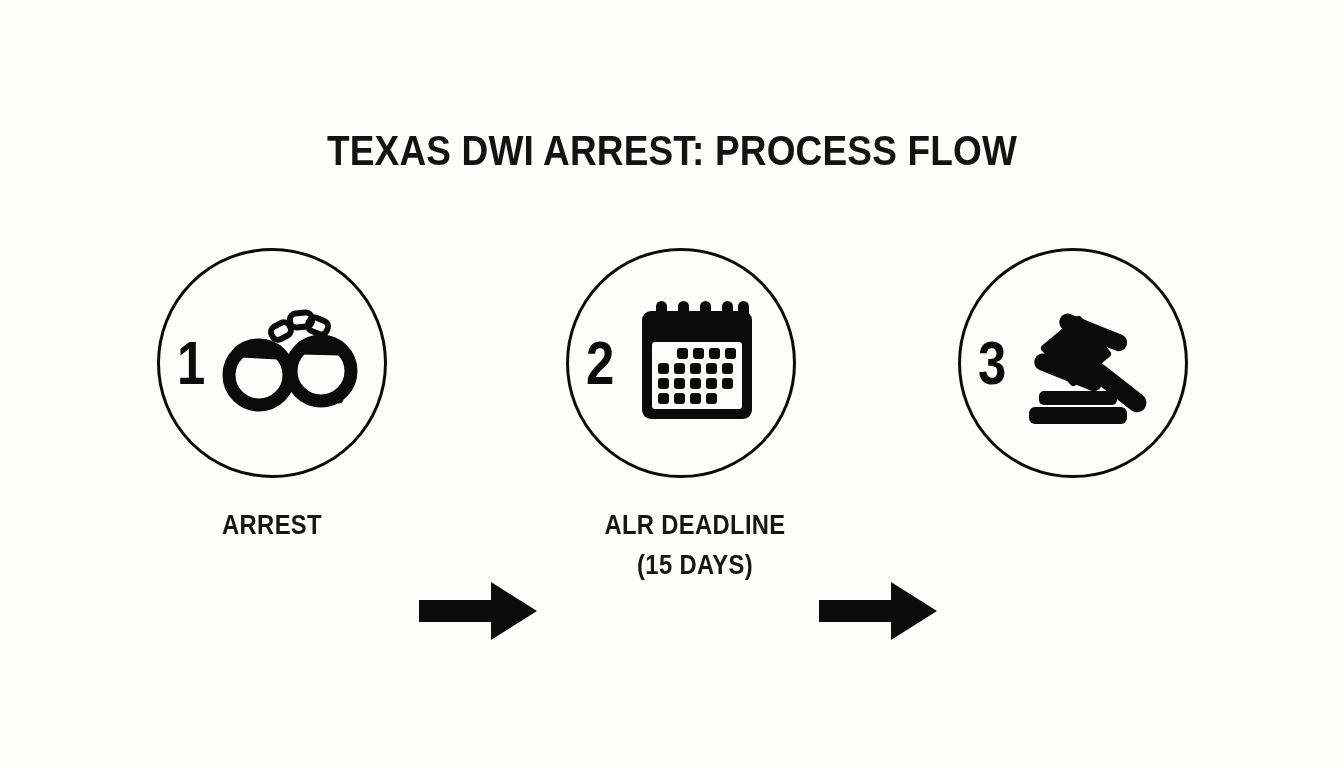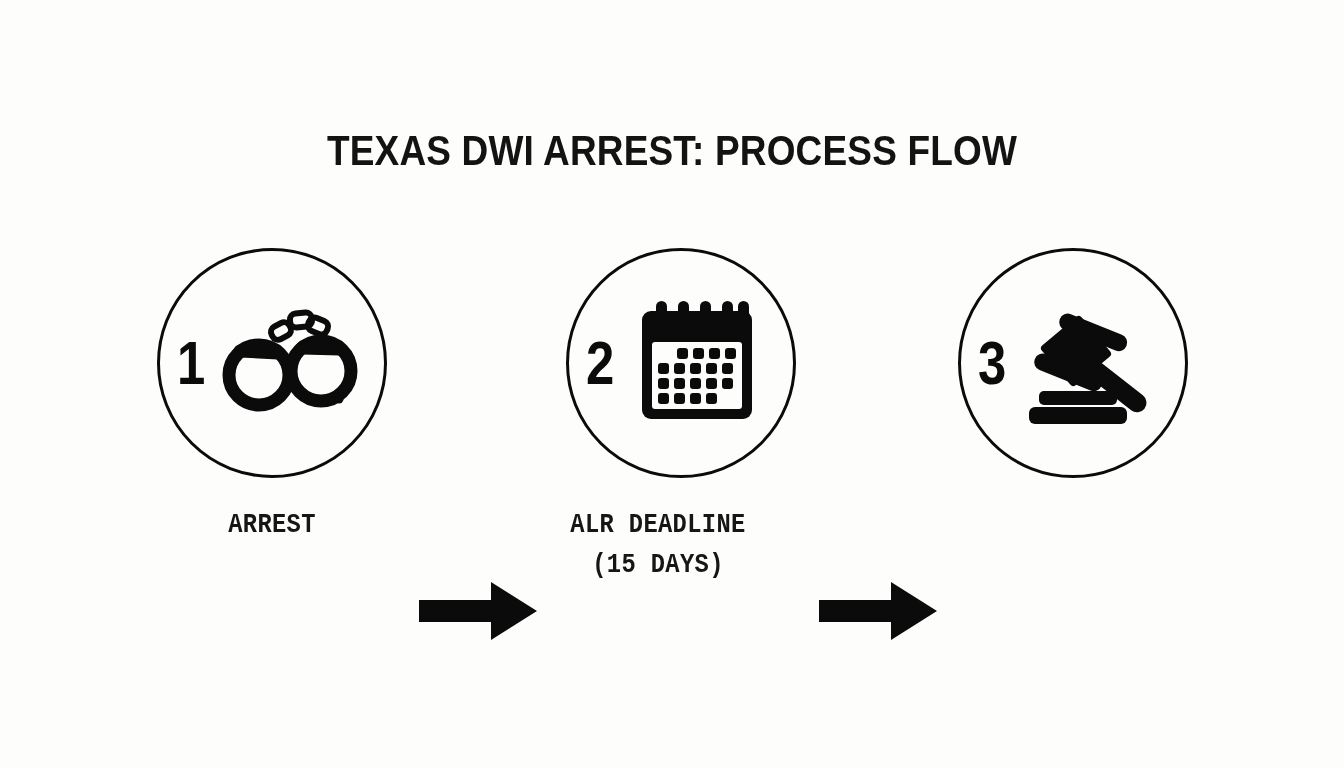--- a/index.html
+++ b/index.html
@@ -99,33 +99,33 @@
     height: 58px;
   }
   .arrow-1 { left: 419px; }
   .arrow-2 { left: 819px; }
 
   
   .caption {
     position: absolute;
     top: 505px;
     text-align: center;
-    font-family: Liberation Mono, monospace;
+    font-family: Liberation Sans, sans-serif;
     font-size: 27px;
     line-height: 40px;
     font-weight: 700;
     letter-spacing: 0.4px;
     color: #161616;
   }
   .caption span {
     display: block;
     transform: scaleX(0.88);
   }
   .caption-1 { left: 157px; width: 230px; }
-  .caption-2 { left: 543px; width: 230px; }
+  .caption-2 { left: 580px; width: 230px; }
   .caption-3 { left: 928px; width: 290px; }
 </style>
 </head>
 <body>
 
 <div class="canvas">
 
   <div class="title">TEXAS DWI ARREST: PROCESS FLOW</div>
 
   <div class="flow">

